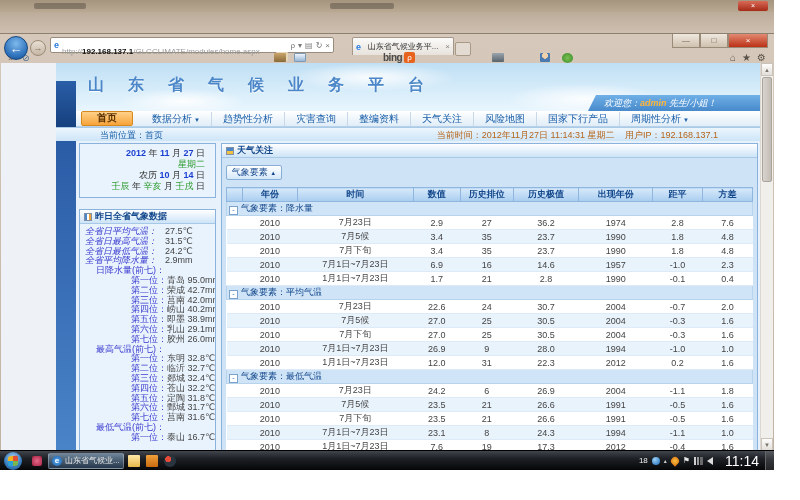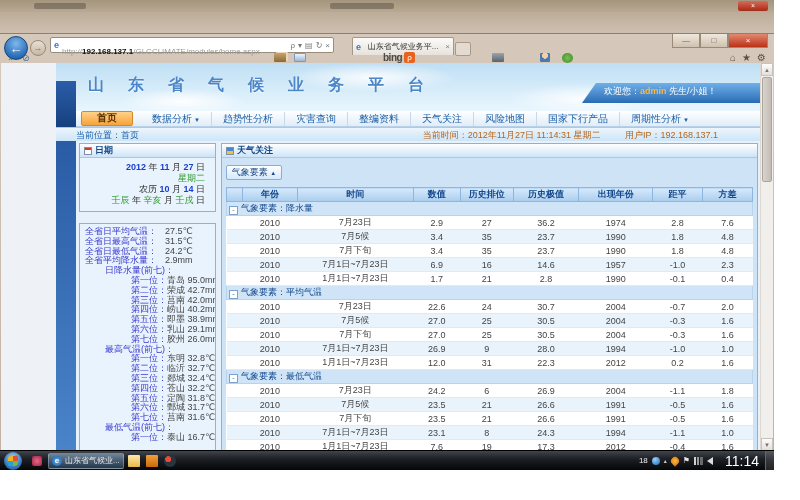--- a/index.html
+++ b/index.html
@@ -53,50 +53,50 @@
   .page-inner{position:absolute;left:55px;top:0;width:704px;height:388px;}
 
   .sky{position:absolute;left:0;top:0;width:704px;height:48px;
     background:
       radial-gradient(ellipse 90px 18px at 18% 80%,rgba(255,255,255,.95),rgba(255,255,255,0) 70%),
       radial-gradient(ellipse 120px 20px at 45% 30%,rgba(255,255,255,.9),rgba(255,255,255,0) 70%),
       radial-gradient(ellipse 110px 22px at 75% 75%,rgba(255,255,255,.9),rgba(255,255,255,0) 70%),
       linear-gradient(#bfdff4,#e9f6fe);}
   .logo-block{position:absolute;left:0;top:18px;width:20px;height:46px;background:linear-gradient(#2a5ea8,#16407e);}
   .page-title{position:absolute;left:32px;top:12px;font-size:16px;font-weight:bold;letter-spacing:24px;color:#4a86c8;text-shadow:0 1px 1px #fff;white-space:nowrap;}
-  .welcome{position:absolute;right:0;top:20px;width:178px;height:20px;background:linear-gradient(#6fb0e8,#2a6cb4);clip-path:polygon(14px 0,100% 0,100% 100%,0 100%);color:#fff;font-size:9px;line-height:16px;padding-left:22px;box-sizing:border-box;white-space:nowrap;}
+  .welcome{position:absolute;right:0;top:32px;width:178px;height:28px;background:linear-gradient(#6fb0e8,#2a6cb4);clip-path:polygon(14px 0,100% 0,100% 100%,0 100%);color:#fff;font-size:9px;line-height:16px;padding-left:22px;box-sizing:border-box;white-space:nowrap;font-style:italic;}
   .welcome .adm{color:#ffb63a;font-weight:bold;}
 
   .nav{position:absolute;left:20px;top:48px;width:684px;height:16px;background:linear-gradient(#ffffff,#e0edf8);border-bottom:1px solid #b8d0e8;display:flex;align-items:center;font-size:10px;color:#1a5fa8;box-sizing:border-box;}
   .nav-home{background:linear-gradient(#ffd188,#f7a33a);border:1px solid #d8891e;border-radius:2px;color:#5a3200;font-weight:bold;padding:0 15px;height:13px;line-height:12px;margin:0 8px 0 5px;}
   .nav-item{padding:0 11px;border-right:1px solid #c8d8e8;white-space:nowrap;}
   .nav-item:last-child{border-right:none;}
   .nav-caret{font-size:6px;color:#1a5fa8;margin-left:2px;}
 
   .crumbs{position:absolute;left:0;top:64px;width:704px;height:14px;background:linear-gradient(#ecf5fd,#cde5f8);border-top:1px solid #aacbe8;font-size:9px;line-height:14px;box-sizing:border-box;}
-  .crumb-left{position:absolute;left:20px;color:#1a5fa8;}
+  .crumb-left{position:absolute;left:44px;color:#1a5fa8;}
   .crumb-right{position:absolute;right:42px;color:#b5651a;white-space:nowrap;}
-  .crumb-right span{margin-left:22px;}
+  .crumb-right span{margin-left:8px;}
 
   .content{position:absolute;left:0;top:78px;width:704px;height:310px;background:#e6f1fb;overflow:hidden;}
   .blue-strip{position:absolute;left:0;top:0;width:20px;height:310px;background:linear-gradient(180deg,#2a5ca6,#4a84c8);}
 
   .sidebar{position:absolute;left:23px;top:2px;width:137px;}
   .panel{border:1px solid #8ab2dc;background:#e9f3fd;margin-bottom:11px;box-sizing:border-box;}
   .panel-h{height:13px;background:linear-gradient(#ffffff,#cde4f7);border-bottom:1px solid #a8c8e8;color:#14488c;font-weight:bold;font-size:9px;line-height:13px;padding-left:4px;display:flex;align-items:center;gap:3px;}
   .pico{display:inline-block;width:8px;height:8px;border:1px solid #8090a8;box-sizing:border-box;background:#fff;}
   .pico.cal{background:linear-gradient(#d03a2a 35%,#fff 35%);}
   .pico.chart{background:linear-gradient(90deg,#4a86c8 30%,#fff 30%,#fff 60%,#e8a33a 60%);}
   .pico.watch{background:linear-gradient(#4a86c8 45%,#f0c040 45%);}
   .cal-body{padding:4px 10px 5px 4px;text-align:right;font-size:9px;line-height:11px;color:#333;}
   .c-num{color:#1a3fd0;font-weight:bold;} .c-lbl{color:#333;} .c-green{color:#2a9a2a;}
   .wx-body{padding:3px 1px 0 1px;font-size:9px;line-height:9.8px;height:232px;overflow:hidden;}
   .wx-kv{padding-left:4px;white-space:nowrap;}
-  .wx-kv .l{display:inline-block;width:80px;color:#3a3ace;}
-  .wx-sec{padding-left:24px;color:#3a3ace;white-space:nowrap;}
+  .wx-kv .l{display:inline-block;width:80px;color:#3a3ace;font-style:italic;}
+  .wx-sec{padding-left:15px;color:#3a3ace;white-space:nowrap;}
   .wx-rank{padding-left:50px;white-space:nowrap;}
   .wx-rank .l{color:#3a3ace;}
   .wx-body .v{color:#444;}
 
   .main{position:absolute;left:165px;top:2px;width:537px;height:320px;border:1px solid #8ab2dc;background:#cfe3f6;box-sizing:border-box;}
   .main-h{height:13px;background:linear-gradient(#ffffff,#cde4f7);border-bottom:1px solid #a8c8e8;color:#14488c;font-weight:bold;font-size:9px;line-height:13px;padding-left:4px;display:flex;align-items:center;gap:3px;}
   .main-body{padding:7px 4px 0 4px;}
   .elem-btn{width:56px;height:15px;background:linear-gradient(#ffffff,#d5e8fa);border:1px solid #88aed6;border-radius:2px;font-size:9px;color:#14488c;line-height:13px;text-align:center;box-sizing:border-box;margin-bottom:7px;}
   .elem-btn .caret{font-size:6px;}
   table.wt{width:527px;border-collapse:collapse;table-layout:fixed;font-size:9px;background:#fff;}
@@ -221,32 +221,32 @@
               <span style="margin-left:16px;">当前时间：2012年11月27日 11:14:31 星期二</span>
               <span>用户IP：192.168.137.1</span>
             </span>
           </div>
 
           <div class="content">
             <div class="blue-strip"></div>
 
             <div class="sidebar">
               <div class="panel">
-                <div class="panel-h">
-                    <span class="pico cal"></span>
-                    <span>日期</span>
-                  </div>
                 <div class="cal-body">
                     <div><span class="c-num">2012</span><span class="c-lbl"> 年 </span><span class="c-num">11</span><span class="c-lbl"> 月 </span><span class="c-num">27</span><span class="c-lbl"> 日</span></div>
                     <div><span class="c-green">星期二</span></div>
                     <div><span class="c-lbl">农历 </span><span class="c-num">10</span><span class="c-lbl"> 月 </span><span class="c-num">14</span><span class="c-lbl"> 日</span></div>
                     <div><span class="c-green">壬辰</span><span class="c-lbl"> 年 </span><span class="c-green">辛亥</span><span class="c-lbl"> 月 </span><span class="c-green">壬戌</span><span class="c-lbl"> 日</span></div>
                   </div>
               </div>
               <div class="panel">
+                <div class="panel-h">
+                    <span class="pico chart"></span>
+                    <span>昨日全省气象数据</span>
+                  </div>
                 <div class="wx-body">
                     <div class="wx-kv"><span class="l">全省日平均气温：</span><span class="v">27.5℃</span></div>
                     <div class="wx-kv"><span class="l">全省日最高气温：</span><span class="v">31.5℃</span></div>
                     <div class="wx-kv"><span class="l">全省日最低气温：</span><span class="v">24.2℃</span></div>
                     <div class="wx-kv"><span class="l">全省平均降水量：</span><span class="v">2.9mm</span></div>
                     <div class="wx-sec"><span class="l">日降水量(前七)：</span></div>
                     <div class="wx-rank"><span class="l">第一位：</span><span class="v">青岛 95.0mm</span></div>
                     <div class="wx-rank"><span class="l">第二位：</span><span class="v">荣成 42.7mm</span></div>
                     <div class="wx-rank"><span class="l">第三位：</span><span class="v">莒南 42.0mm</span></div>
                     <div class="wx-rank"><span class="l">第四位：</span><span class="v">崂山 40.2mm</span></div>

